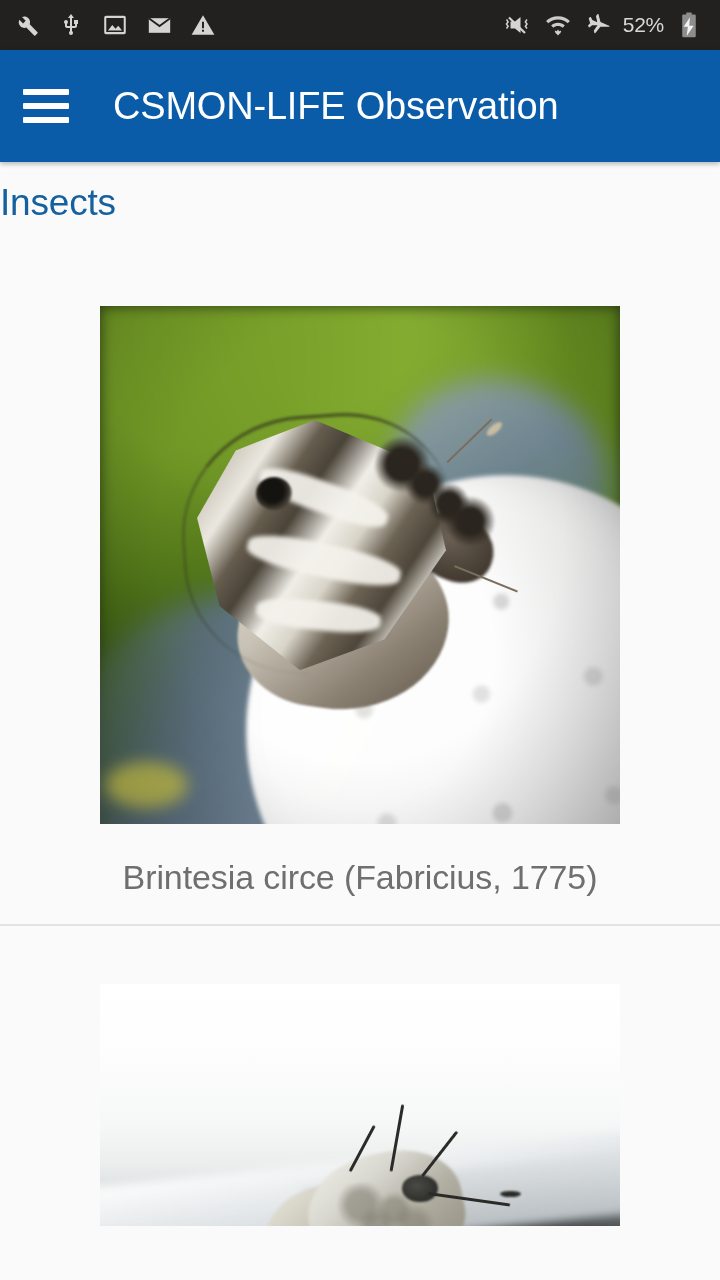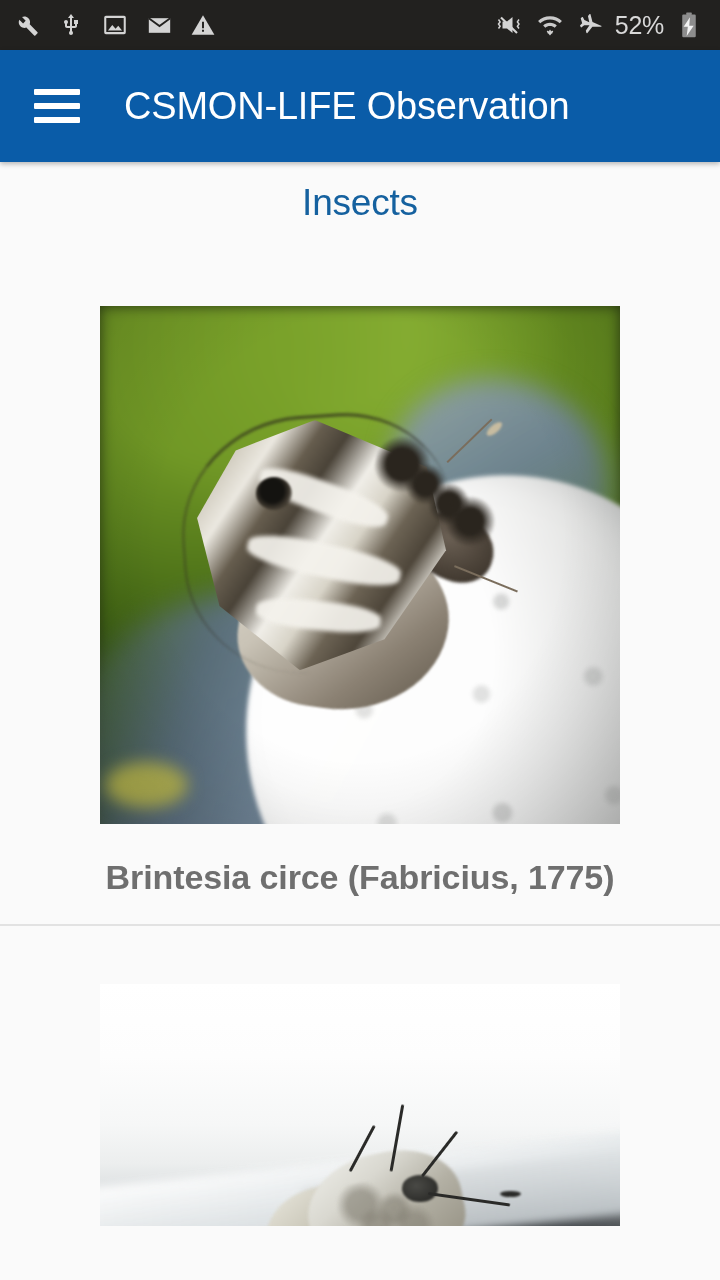--- a/index.html
+++ b/index.html
@@ -50,21 +50,21 @@
     display: inline-flex;
     align-items: center;
     justify-content: center;
     width: 30px;
     height: 30px;
     color: #d4d4d4;
   }
   .sicon svg { display: block; }
   .batt-pct {
     color: #d8d8d8;
-    font-size: 25px;
+    font-size: 21px;
     letter-spacing: -0.3px;
     font-family: "Liberation Sans", sans-serif;
   }
   .clock {
     color: #dcdcdc;
     font-size: 31px;
     letter-spacing: 0px;
     font-family: "Liberation Sans", sans-serif;
     margin-left: 4px;
   }
@@ -72,21 +72,21 @@
   
   .app-bar {
     position: absolute;
     top: 50px; left: 0;
     width: 720px;
     height: 112px;
     background: #0a5ca8;
     display: flex;
     align-items: center;
     box-sizing: border-box;
-    padding-left: 34px;
+    padding-left: 23px;
     box-shadow: 0 2px 5px rgba(0,0,0,0.28);
     z-index: 5;
   }
   .hamburger {
     width: 46px;
     height: 34px;
     display: flex;
     flex-direction: column;
     justify-content: space-between;
     cursor: pointer;
@@ -111,29 +111,29 @@
   
   .content {
     position: absolute;
     top: 162px; left: 0;
     width: 720px;
     height: 1118px;
     background: #fafafa;
     overflow: hidden;
   }
   .section-title {
-    text-align: center;
+    text-align: left;
     color: #15619f;
     font-size: 37px;
     padding-top: 20px;
     font-family: "Liberation Sans", sans-serif;
     letter-spacing: -0.2px;
   }
 
-  .obs-list { margin-top: 0; font-weight: bold; }
+  .obs-list { margin-top: 0; }
   .obs-item { padding-top: 0; }
 
   .photo-wrap {
     width: 520px;
     height: 518px;
     margin: 0 auto;
     overflow: hidden;
     position: relative;
     background: #2a3a12;
   }

